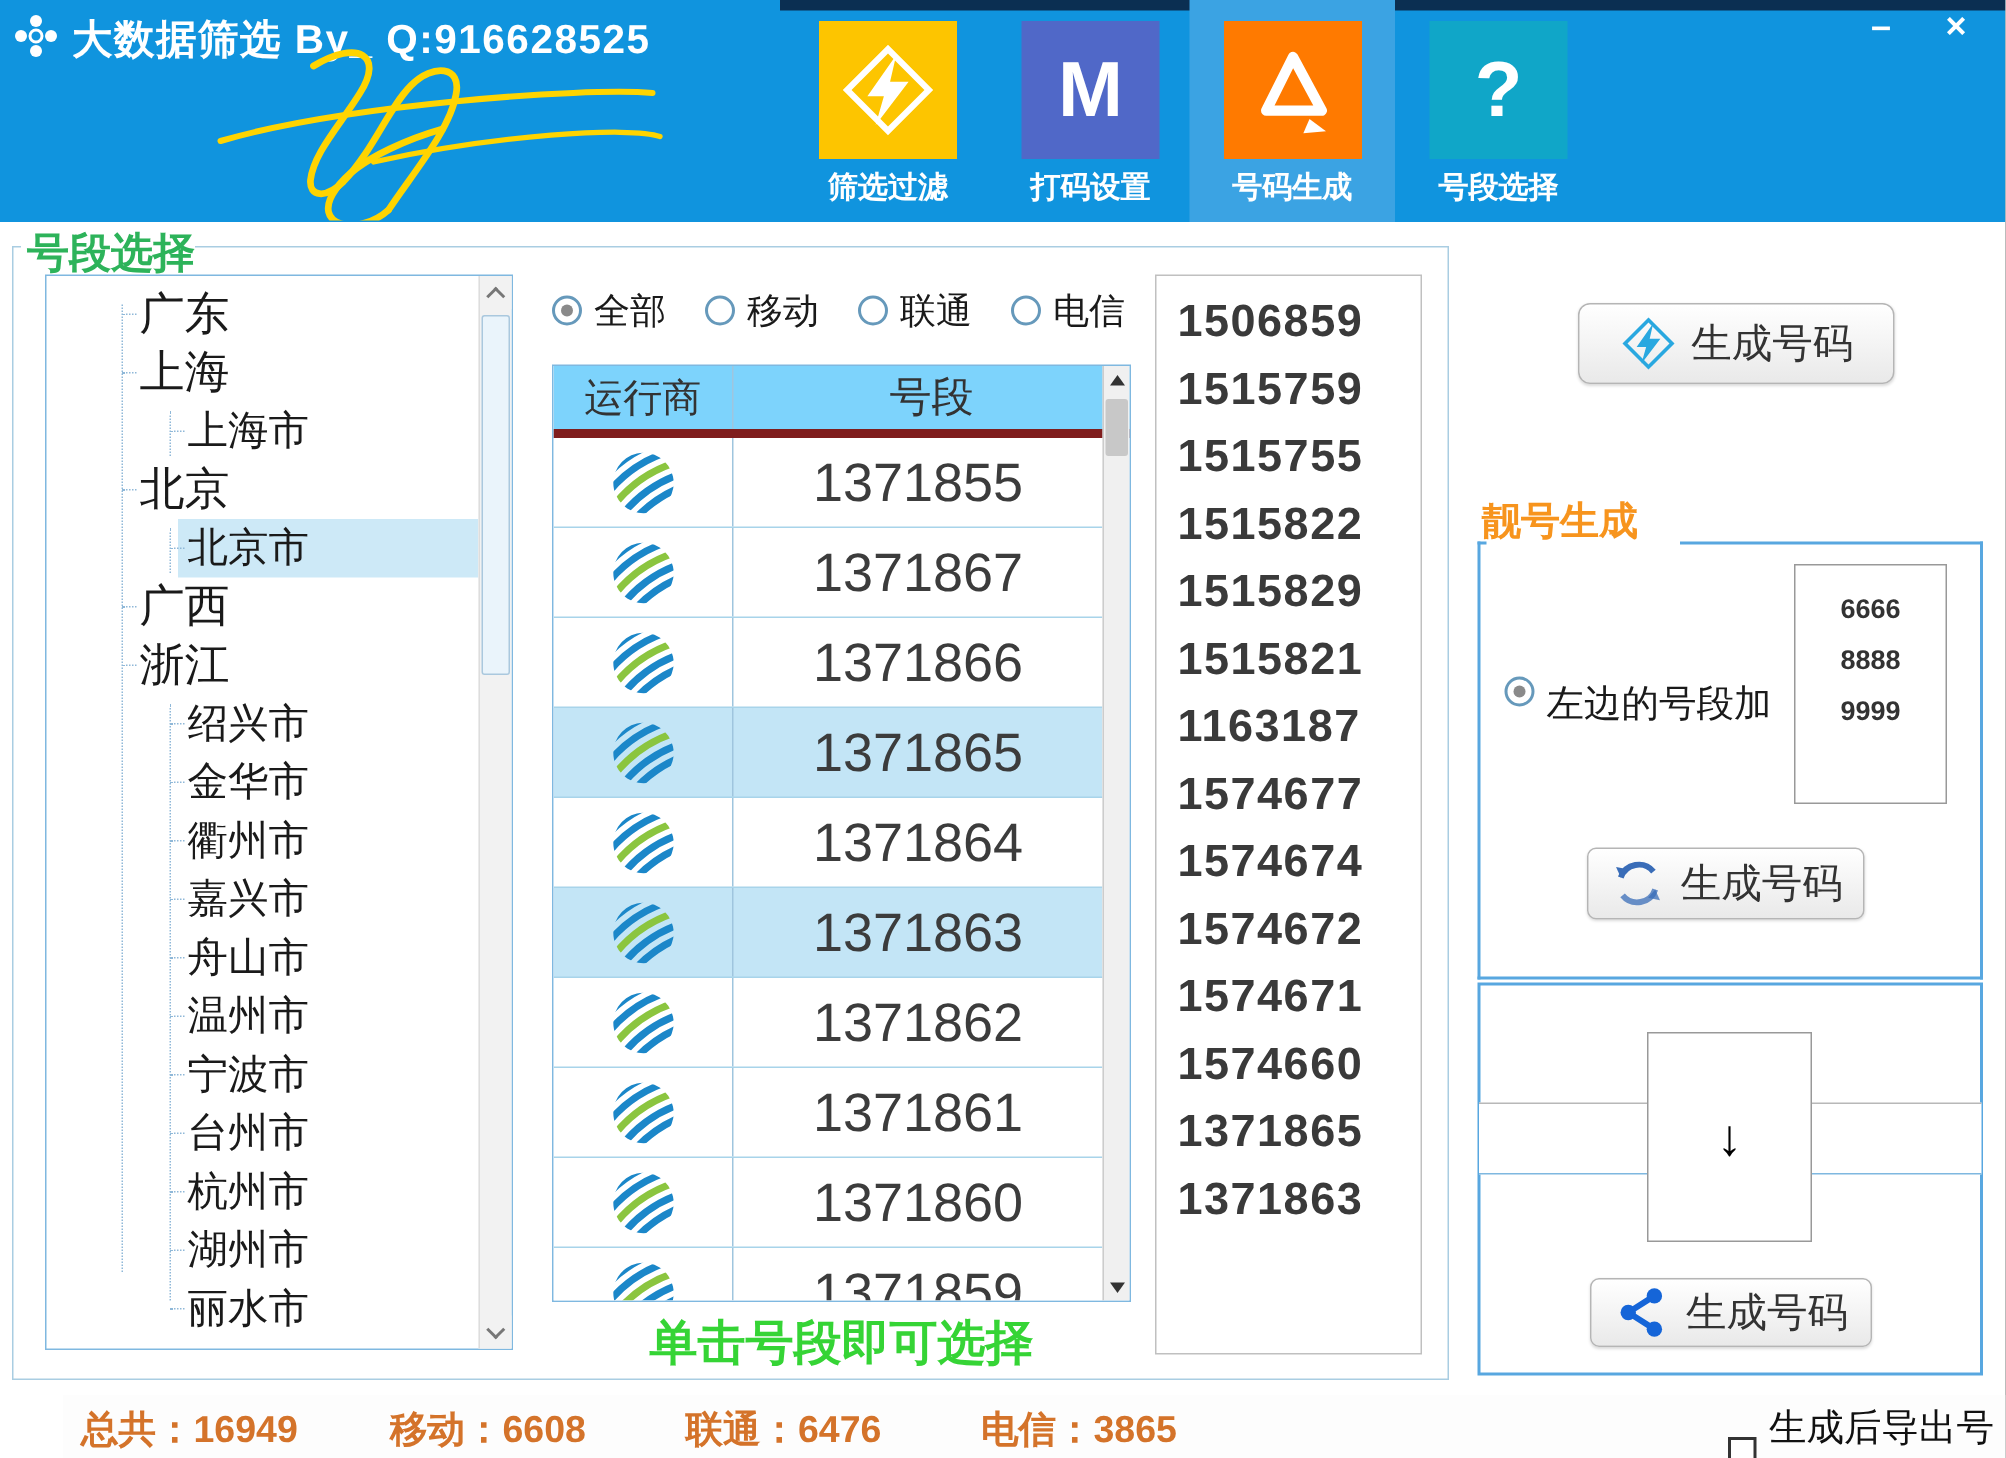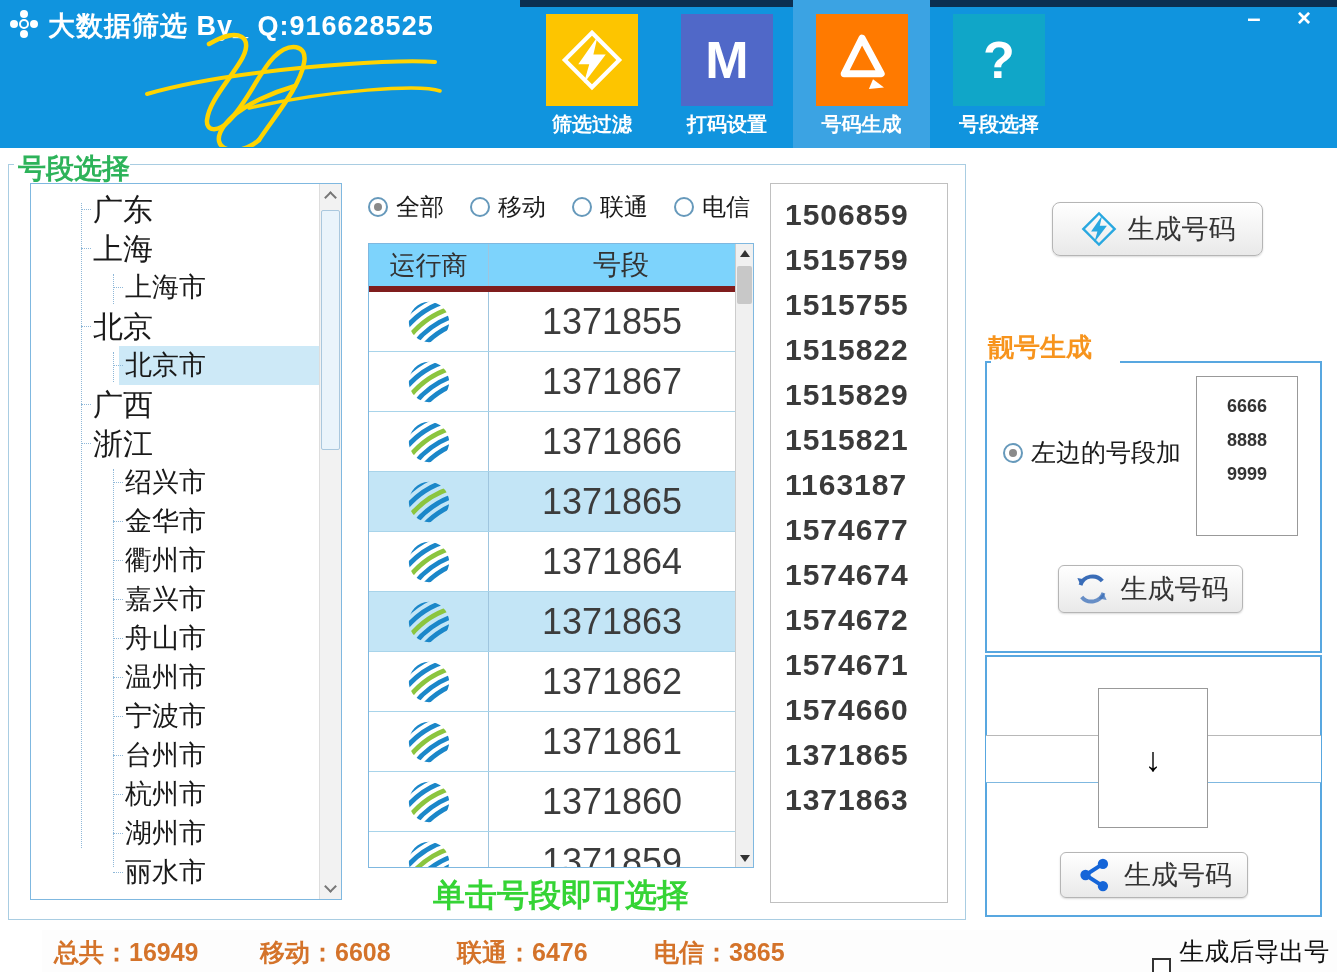--- a/index.html
+++ b/index.html
@@ -96,21 +96,21 @@
   #genbtn2{left:1058px;top:565px;width:185px;height:48px;border-radius:6px;}
   #genbtn2 svg{color:#3a6db8;}
   #genbtn3{left:1060px;top:852px;width:188px;height:46px;border-radius:6px;}
   #genbtn3 svg{color:#1565d8;}
 
   .pretty-label{left:988px;top:330px;font-size:26px;color:#f7941d;}
   .pretty-box{position:absolute;left:985px;top:361px;width:337px;height:292px;border:2px solid #58a7e0;border-top:none;}
   .pretty-box-top1{position:absolute;left:985px;top:361px;width:6px;height:2px;background:#58a7e0;}
   .pretty-box-top2{position:absolute;left:1120px;top:361px;width:202px;height:2px;background:#58a7e0;}
   .radio2-row{position:absolute;left:1003px;top:436px;display:flex;align-items:center;gap:8px;}
-  .radio2-lab{font-size:25px;color:#1a1a1a;}
+  .radio2-lab{font-size:25px;color:#1a1a1a;margin-top:16px;}
   .suffix-box{position:absolute;left:1196px;top:376px;width:102px;height:160px;background:#fff;border:1px solid #999;
               padding-top:12px;}
   .suffix-item{height:34px;line-height:34px;text-align:center;font-size:18px;font-weight:bold;color:#333;}
 
   .bottom-box{position:absolute;left:985px;top:655px;width:337px;height:262px;border:2px solid #58a7e0;}
   .transfer-strip{position:absolute;left:986px;top:735px;width:335px;height:48px;background:#fff;
                   border-top:1px solid #b8b8b8;border-bottom:1px solid #7fb8e0;}
   .transfer-vbox{position:absolute;left:1098px;top:688px;width:110px;height:140px;background:#fff;border:1px solid #999;}
   .down-arrow{position:absolute;left:1098px;top:740px;width:110px;text-align:center;font-size:34px;color:#000;}
 

